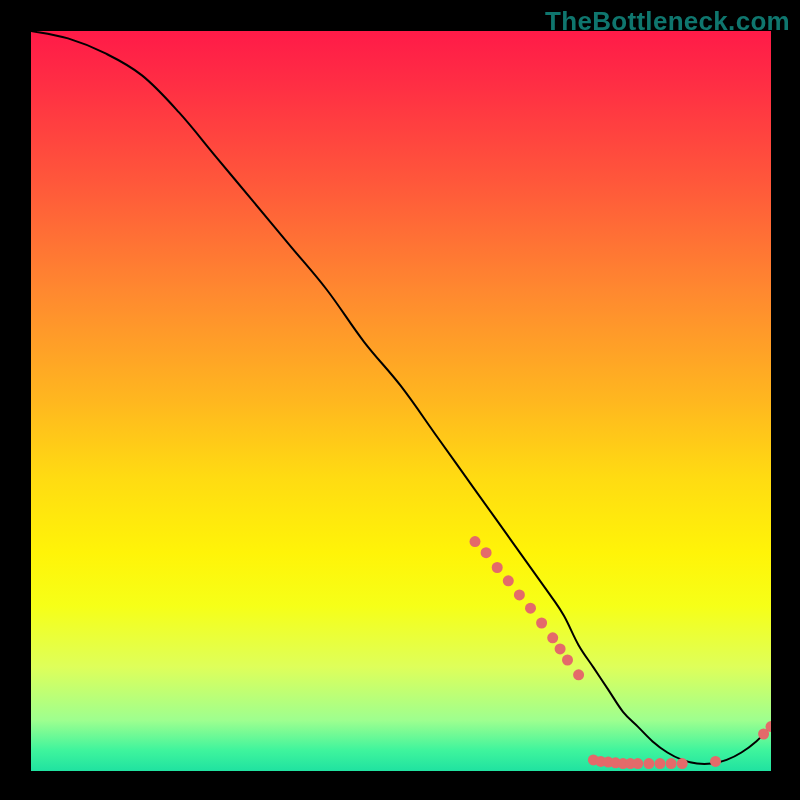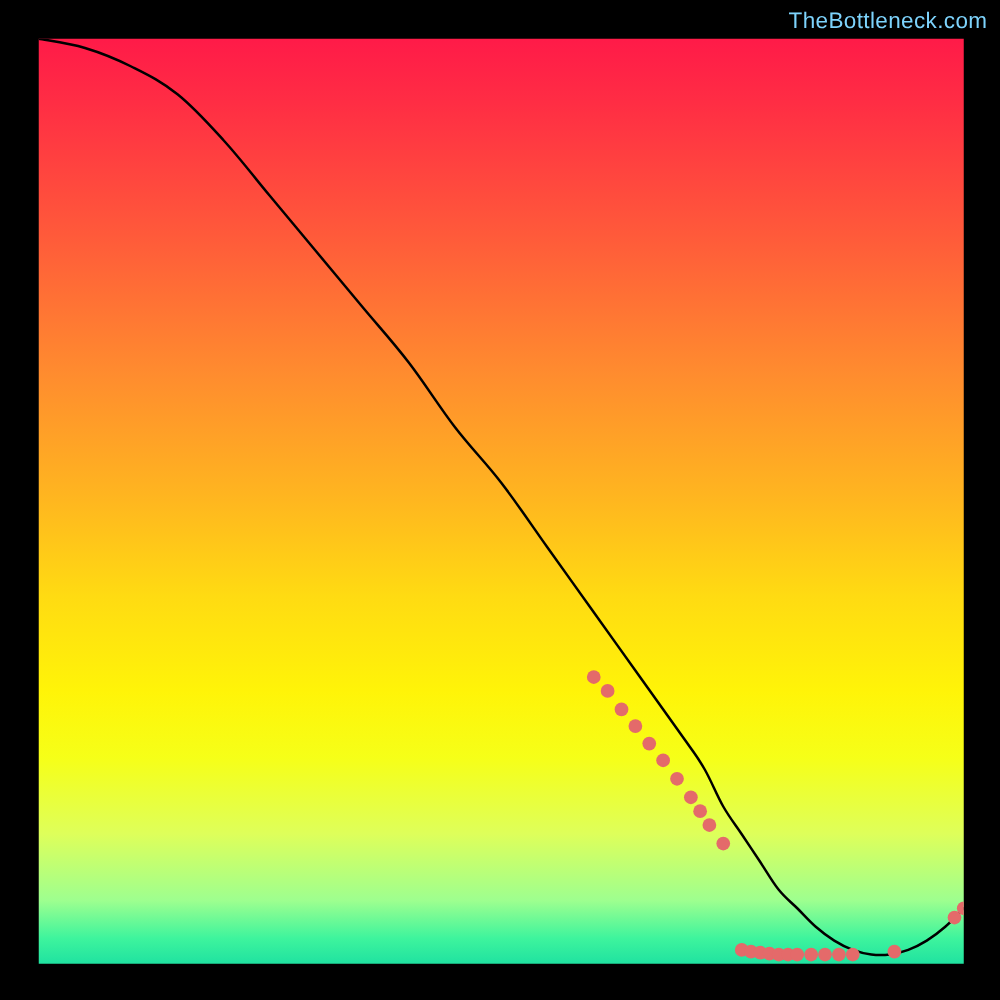--- a/index.html
+++ b/index.html
@@ -14,23 +14,23 @@
   .frame {
     position: relative;
     width: 800px;
     height: 800px;
     background: #000;
   }
   .watermark {
     position: absolute;
     top: 6px;
     right: 10px;
-    color: #7dd3fc;
-    font-size: 18px;
-    font-weight: 400;
+    color: #0f766e;
+    font-size: 26px;
+    font-weight: 700;
     letter-spacing: 0.3px;
     user-select: none;
   }
   .plot-clip {
     position: absolute;
     left: 31px;
     top: 31px;
     width: 740px;
     height: 740px;
     overflow: hidden;

